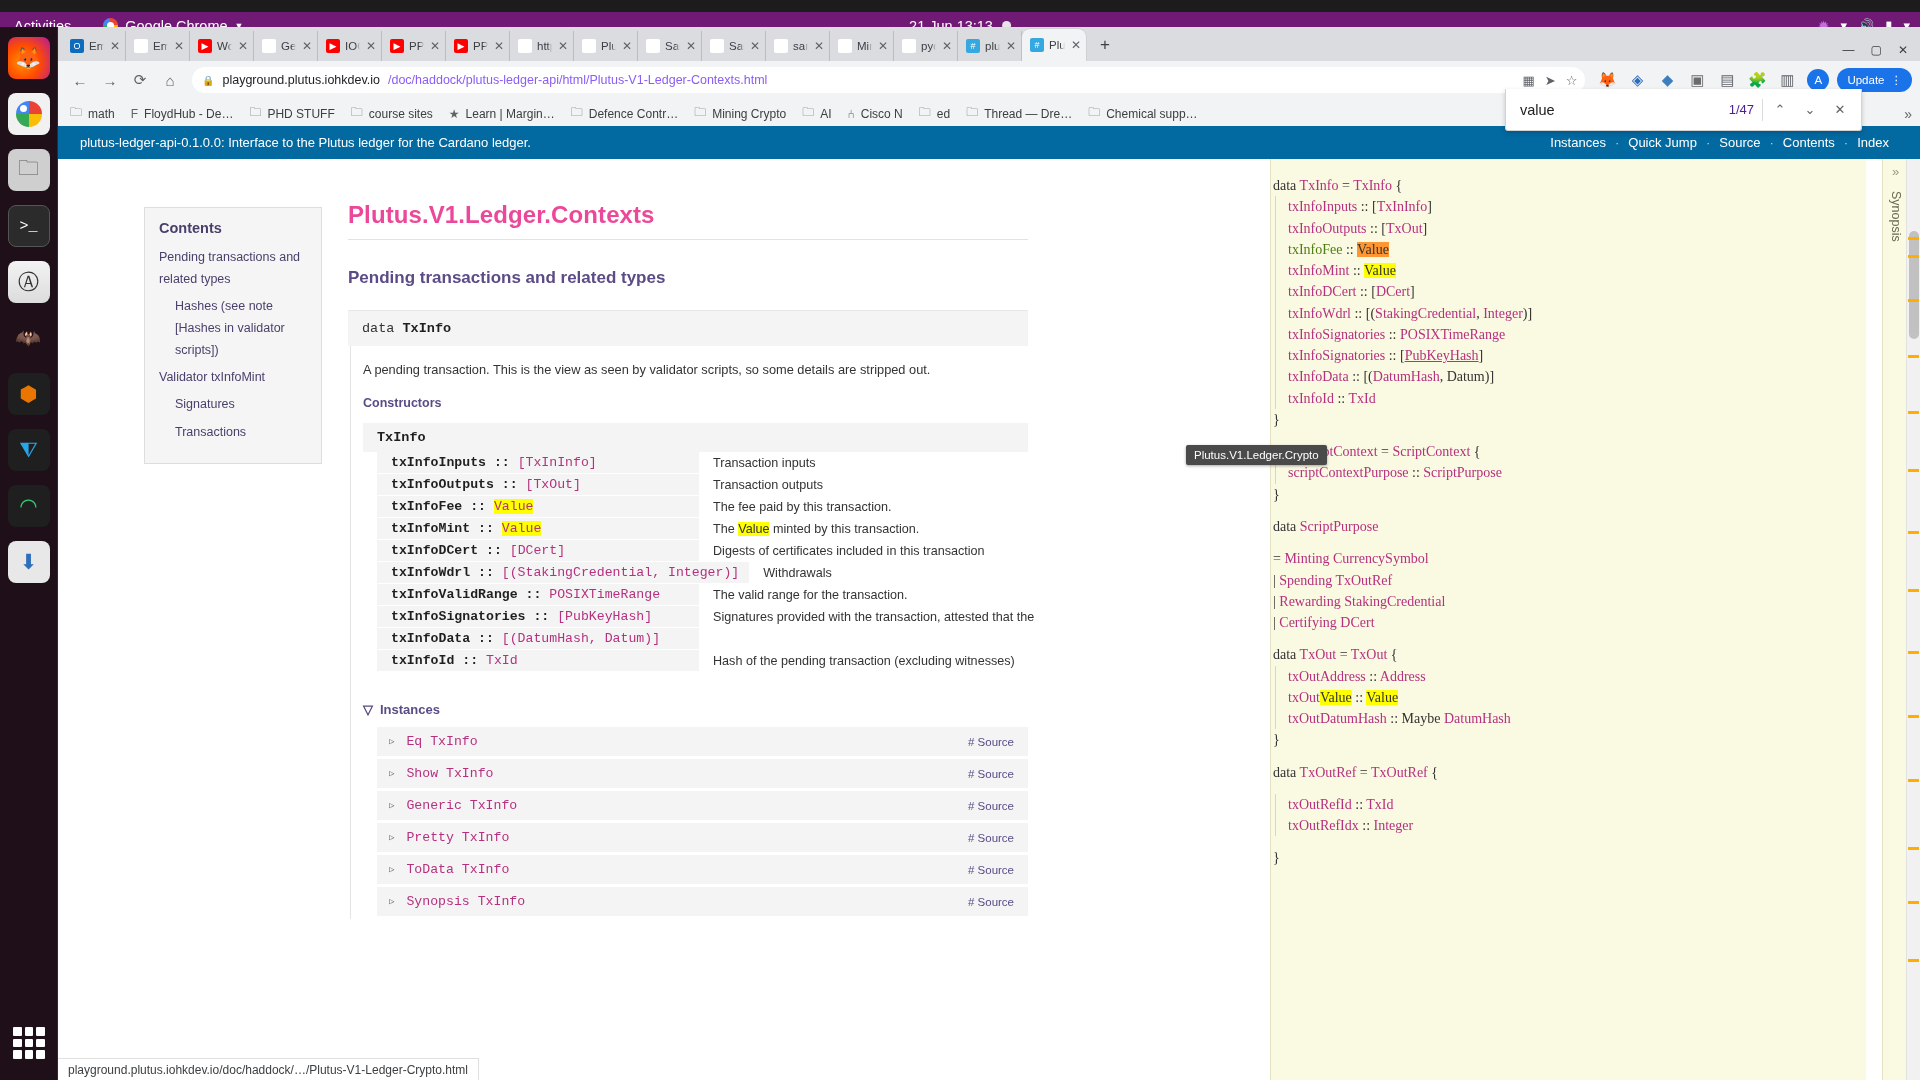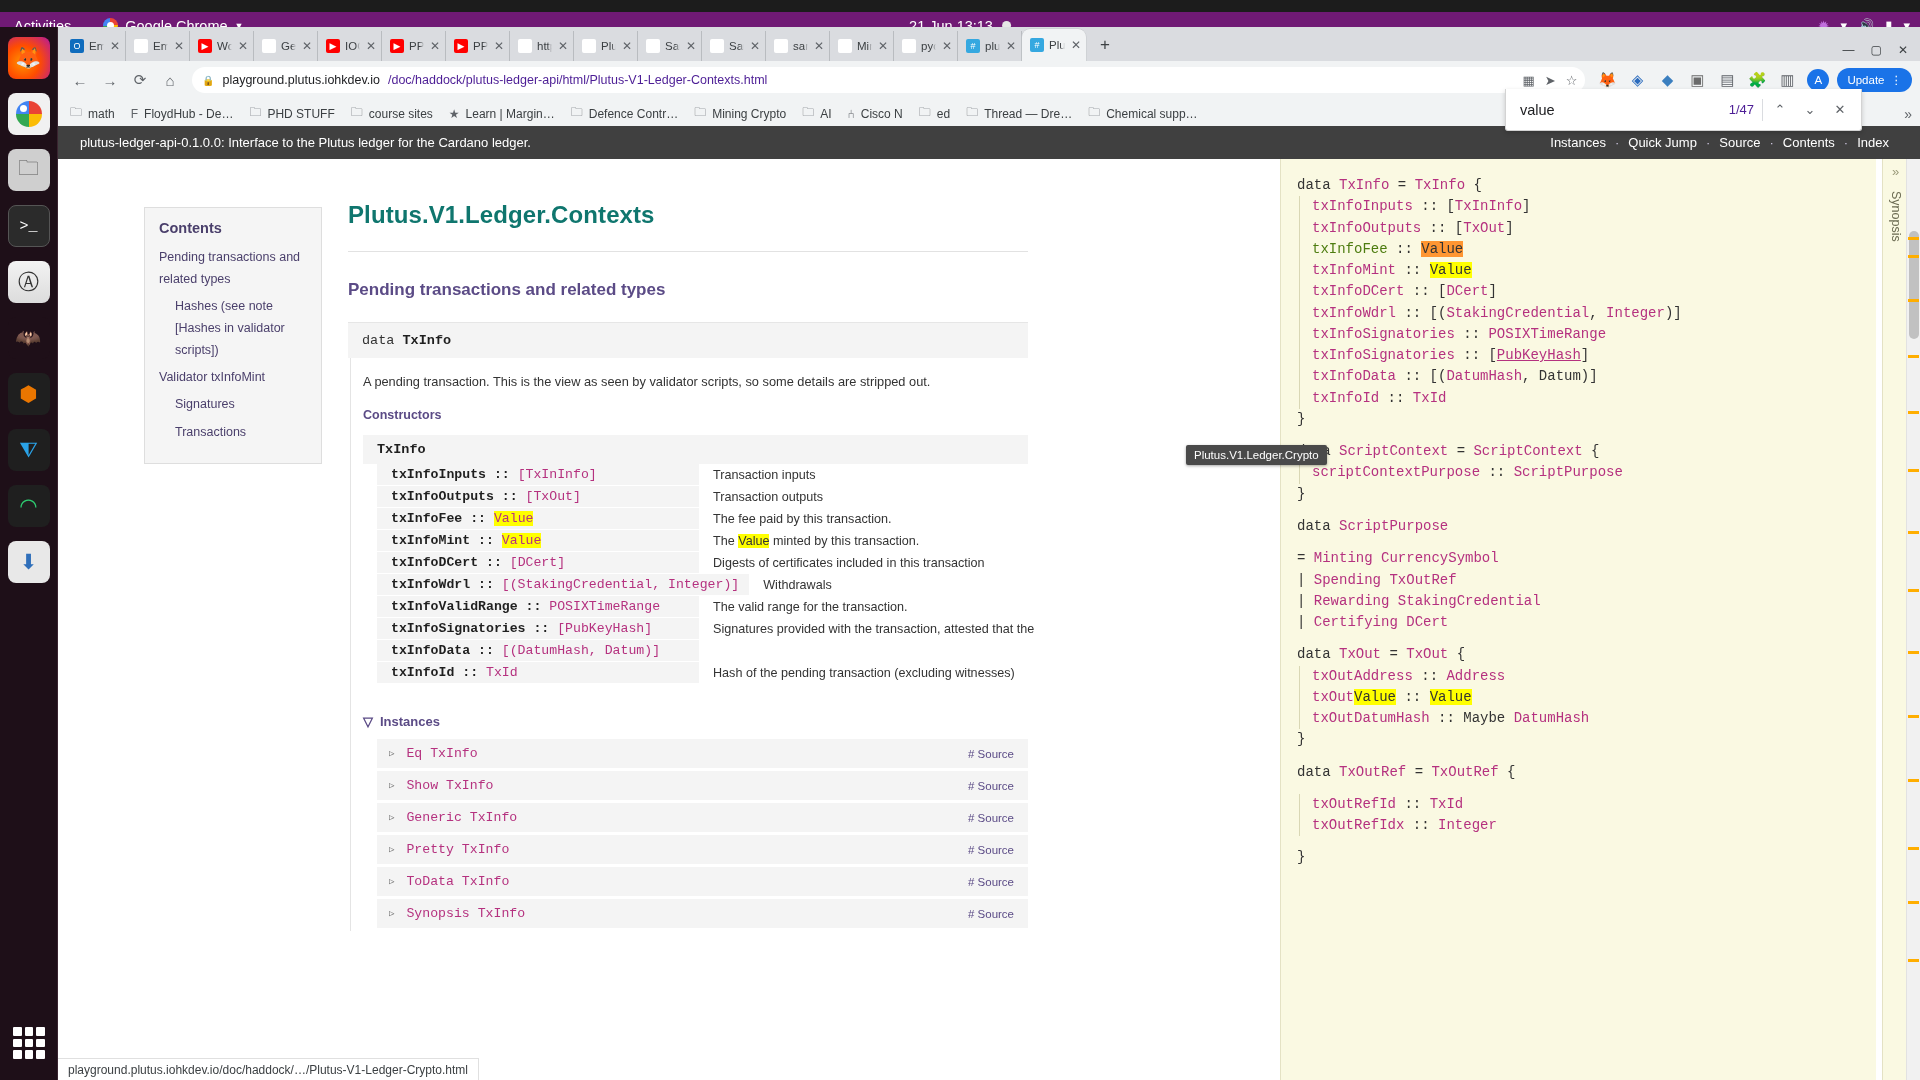--- a/index.html
+++ b/index.html
@@ -130,21 +130,21 @@
     font-size: 15px; color: #5f6368;
   }
   #omnibox {
     flex: 1 1 auto; height: 26px; background: #ffffff;
     border-radius: 13px; margin: 0 6px;
     display: flex; align-items: center; padding: 0 10px; gap: 8px;
     font-size: 12.5px; color: #202124; position: relative;
   }
   #omnibox .lock { font-size: 10px; color: #5f6368; }
   #url-strong { color: #202124; }
-  #url-rest { color: #4c1d95; }
+  #url-rest { color: #8b5cf6; }
   #omni-right { position: absolute; right: 8px; display: flex; gap: 10px; align-items: center; color: #5f6368; font-size: 13px; }
   #profile {
     width: 22px; height: 22px; border-radius: 50%;
     background: #1a73e8; color: #fff; font-size: 11.5px;
     display: flex; align-items: center; justify-content: center; margin-left: 4px;
   }
   #update-btn {
     height: 24px; background: #1a73e8; color: #fff;
     border-radius: 12px; font-size: 11.5px;
     display: flex; align-items: center; gap: 6px; padding: 0 10px; margin-left: 6px;
@@ -183,21 +183,21 @@
     width: 30px; height: 30px; display: flex; align-items: center; justify-content: center;
     color: #5f6368; font-size: 13px;
   }
 
   
   #page {
     position: absolute; top: 99px; left: 0;
     width: 1862px; height: 954px; background: #ffffff; overflow: hidden;
   }
   #hd-banner {
-    height: 33px; background: #404040; color: #ffffff;
+    height: 33px; background: #0369a1; color: #ffffff;
     display: flex; align-items: center; padding: 0 22px;
     font-size: 13px; position: relative;
   }
   #hd-nav {
     position: absolute; right: 22px; display: flex; align-items: center; gap: 0;
     font-size: 13px;
   }
   #hd-nav a { color: #ffffff; text-decoration: none; padding: 0 9px; }
   #hd-nav span.sep { color: #cfc7e0; }
 
@@ -213,22 +213,22 @@
   #toc ul { list-style: none; }
   #toc li { margin-bottom: 5px; line-height: 1.38; }
   #toc a { color: #4a3f6b; font-size: 12.5px; text-decoration: none; }
   #toc ul ul { margin-left: 16px; margin-top: 5px; }
 
   
   #main {
     position: absolute; left: 290px; top: 42px; width: 680px;
   }
   #main h1 {
-    font-size: 24px; color: #0f766e; font-weight: bold; letter-spacing: .1px;
-    padding-bottom: 22px; border-bottom: 1px solid #e2e2e2;
+    font-size: 24px; color: #ec4899; font-weight: bold; letter-spacing: .1px;
+    padding-bottom: 10px; border-bottom: 1px solid #e2e2e2;
   }
   #main h2 {
     font-size: 17px; color: #5b4b86; font-weight: bold; margin-top: 28px;
   }
   .decl-box {
     margin-top: 22px; background: #f4f4f4; border-top: 1px solid #e6e6e6;
     padding: 10px 14px; font-family: "Liberation Mono", monospace;
     font-size: 13.5px; color: #333;
   }
   .decl-box b { font-weight: bold; color: #1f1f1f; }
@@ -267,24 +267,24 @@
     font-size: 13.2px; color: #b5317f;
   }
   .inst-row .arrow { color: #666; margin-right: 12px; font-size: 9px; }
   .inst-row .src {
     margin-left: auto; margin-right: 14px;
     font-family: "Liberation Sans", sans-serif; font-size: 11.5px; color: #5b4b86;
   }
 
   
   #synopsis {
-    position: absolute; right: 44px; top: 0; width: 596px; height: 921px;
+    position: absolute; right: 54px; top: 0; width: 596px; height: 921px;
     background: #faf9e2; border-left: 1px solid #e4e2c4;
-    padding: 16px 18px 0 16px; overflow: hidden;
-    font-family: Liberation Mono, monospace; font-size: 14px; color: #333;
+    padding: 16px 18px 0 2px; overflow: hidden;
+    font-family: Liberation Serif, serif; font-size: 14px; color: #333;
   }
   .syn-line { line-height: 1.52; white-space: nowrap; }
   .syn-indent { padding-left: 12px; border-left: 1px solid #d9d7b4; margin-left: 2px; }
   .syn-gap { height: 11px; }
   #syn-tab {
     position: absolute; right: 12px; top: 0; width: 26px; height: 921px;
     background: #faf9e2; border-left: 1px solid #e4e2c4;
   }
   #syn-tab .chev { text-align: center; color: #9a9a7a; font-size: 13px; margin-top: 5px; }
   #syn-tab .vlabel {

